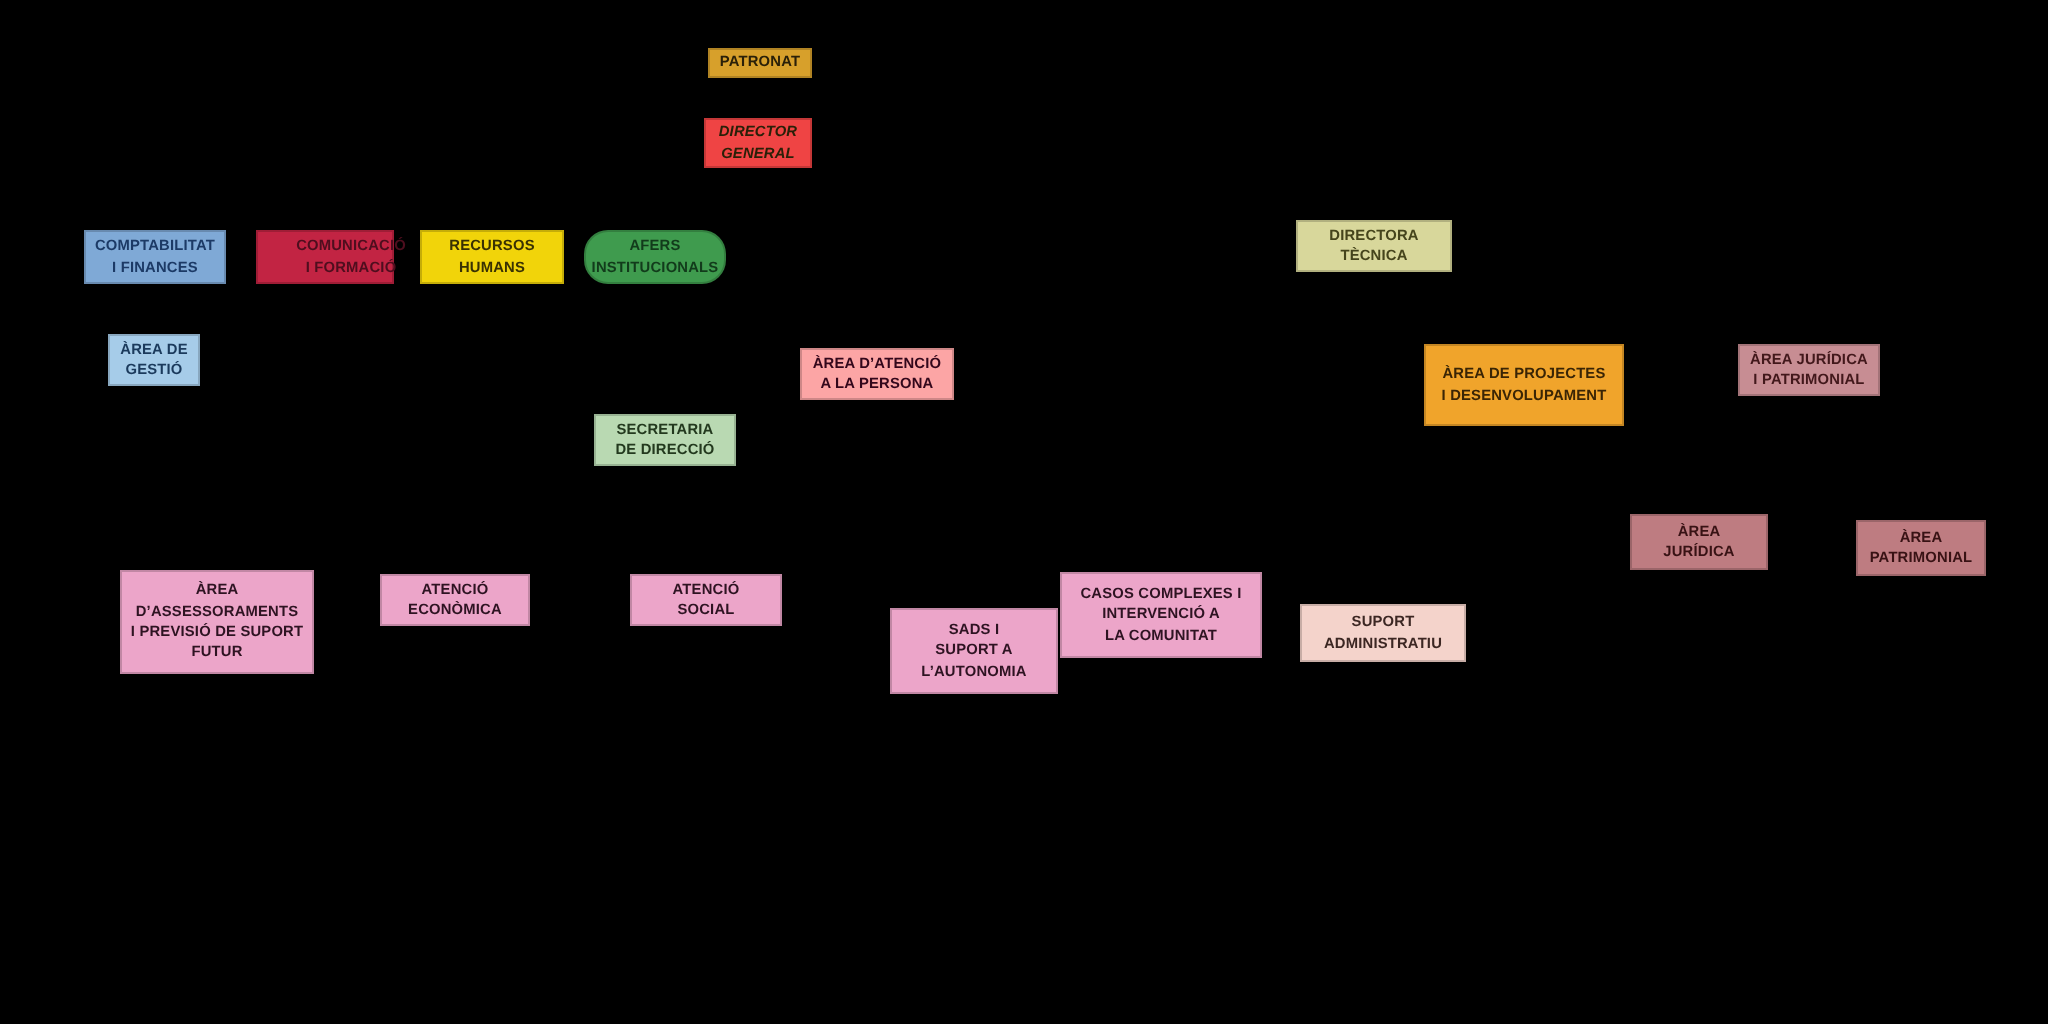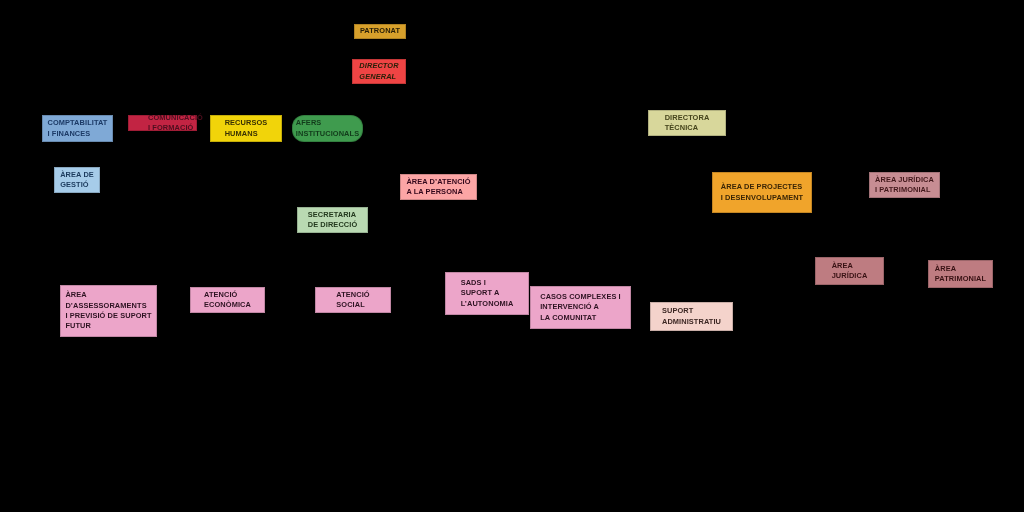--- a/index.html
+++ b/index.html
@@ -13,52 +13,53 @@
     height: 512px;
     background: #000000;
     overflow: hidden;
     font-family: "Liberation Sans", "DejaVu Sans", sans-serif;
   }
   .node {
     position: absolute;
     display: flex;
     align-items: center;
     justify-content: center;
+    text-align: center;
     box-sizing: border-box;
     padding: 1px 2px;
     border: 1px solid rgba(0,0,0,0.18);
   }
   .node .lbl {
     display: block;
     white-space: pre-line;
     font-size: 7.4px;
     font-weight: bold;
     line-height: 1.4;
     letter-spacing: 0.1px;
   }
   
   #n-patronat              { left: 354px; top: 24px;  width: 52px;  height: 15px; }
   #n-director-general      { left: 352px; top: 59px;  width: 54px;  height: 25px; }
   #n-comptabilitat         { left: 42px;  top: 115px; width: 71px;  height: 27px; }
-  #n-comunicacio           { left: 128px; top: 115px; width: 69px;  height: 16px; padding-left: 28px; }
+  #n-comunicacio           { left: 128px; top: 115px; width: 69px;  height: 27px; padding-left: 28px; }
   #n-recursos              { left: 210px; top: 115px; width: 72px;  height: 27px; }
   #n-afers                 { left: 292px; top: 115px; width: 71px;  height: 27px; }
   #n-directora-tecnica     { left: 648px; top: 110px; width: 78px;  height: 26px; }
   #n-area-gestio           { left: 54px;  top: 167px; width: 46px;  height: 26px; }
   #n-secretaria            { left: 297px; top: 167px; width: 71px;  height: 26px; margin-top: 40px; }
   #n-atencio-persona       { left: 400px; top: 174px; width: 77px;  height: 26px; }
   #n-projectes             { left: 712px; top: 172px; width: 100px; height: 41px; }
   #n-juridica-patrimonial  { left: 869px; top: 172px; width: 71px;  height: 26px; }
   #n-suport-admin          { left: 650px; top: 270px; width: 83px;  height: 29px; margin-top: 32px; }
   #n-area-juridica         { left: 815px; top: 257px; width: 69px;  height: 28px; }
   #n-area-patrimonial      { left: 928px; top: 260px; width: 65px;  height: 28px; }
   #n-assessoraments        { left: 60px;  top: 285px; width: 97px;  height: 52px; }
   #n-atencio-economica     { left: 190px; top: 287px; width: 75px;  height: 26px; }
   #n-atencio-social        { left: 315px; top: 287px; width: 76px;  height: 26px; }
-  #n-sads                  { left: 445px; top: 272px; width: 84px;  height: 43px; }
+  #n-sads                  { left: 445px; top: 304px; width: 84px;  height: 43px; }
   #n-casos-complexes       { left: 530px; top: 286px; width: 101px; height: 43px; }
 </style>
 </head>
 <body>
 
 <div class="canvas">
 
   <div class="node" id="n-patronat" style="background-color: rgb(215, 160, 43); color: rgb(42, 32, 8);">
     <span class="lbl">PATRONAT</span>
   </div>

